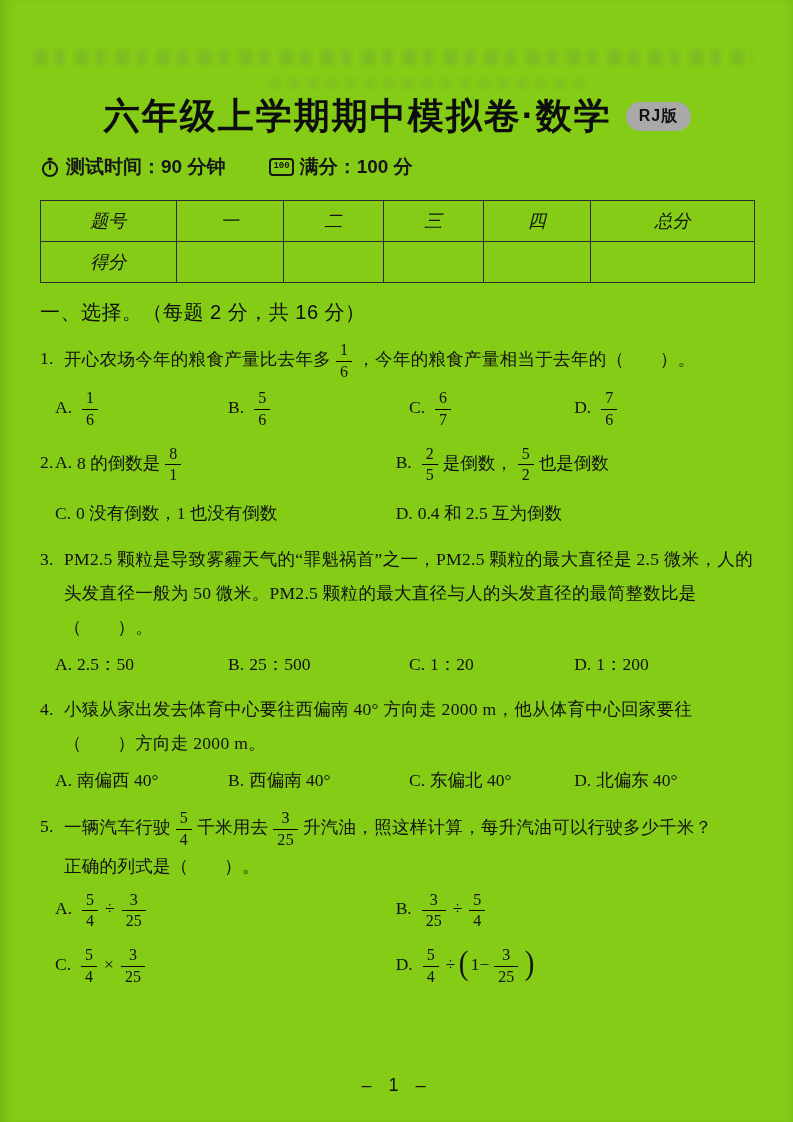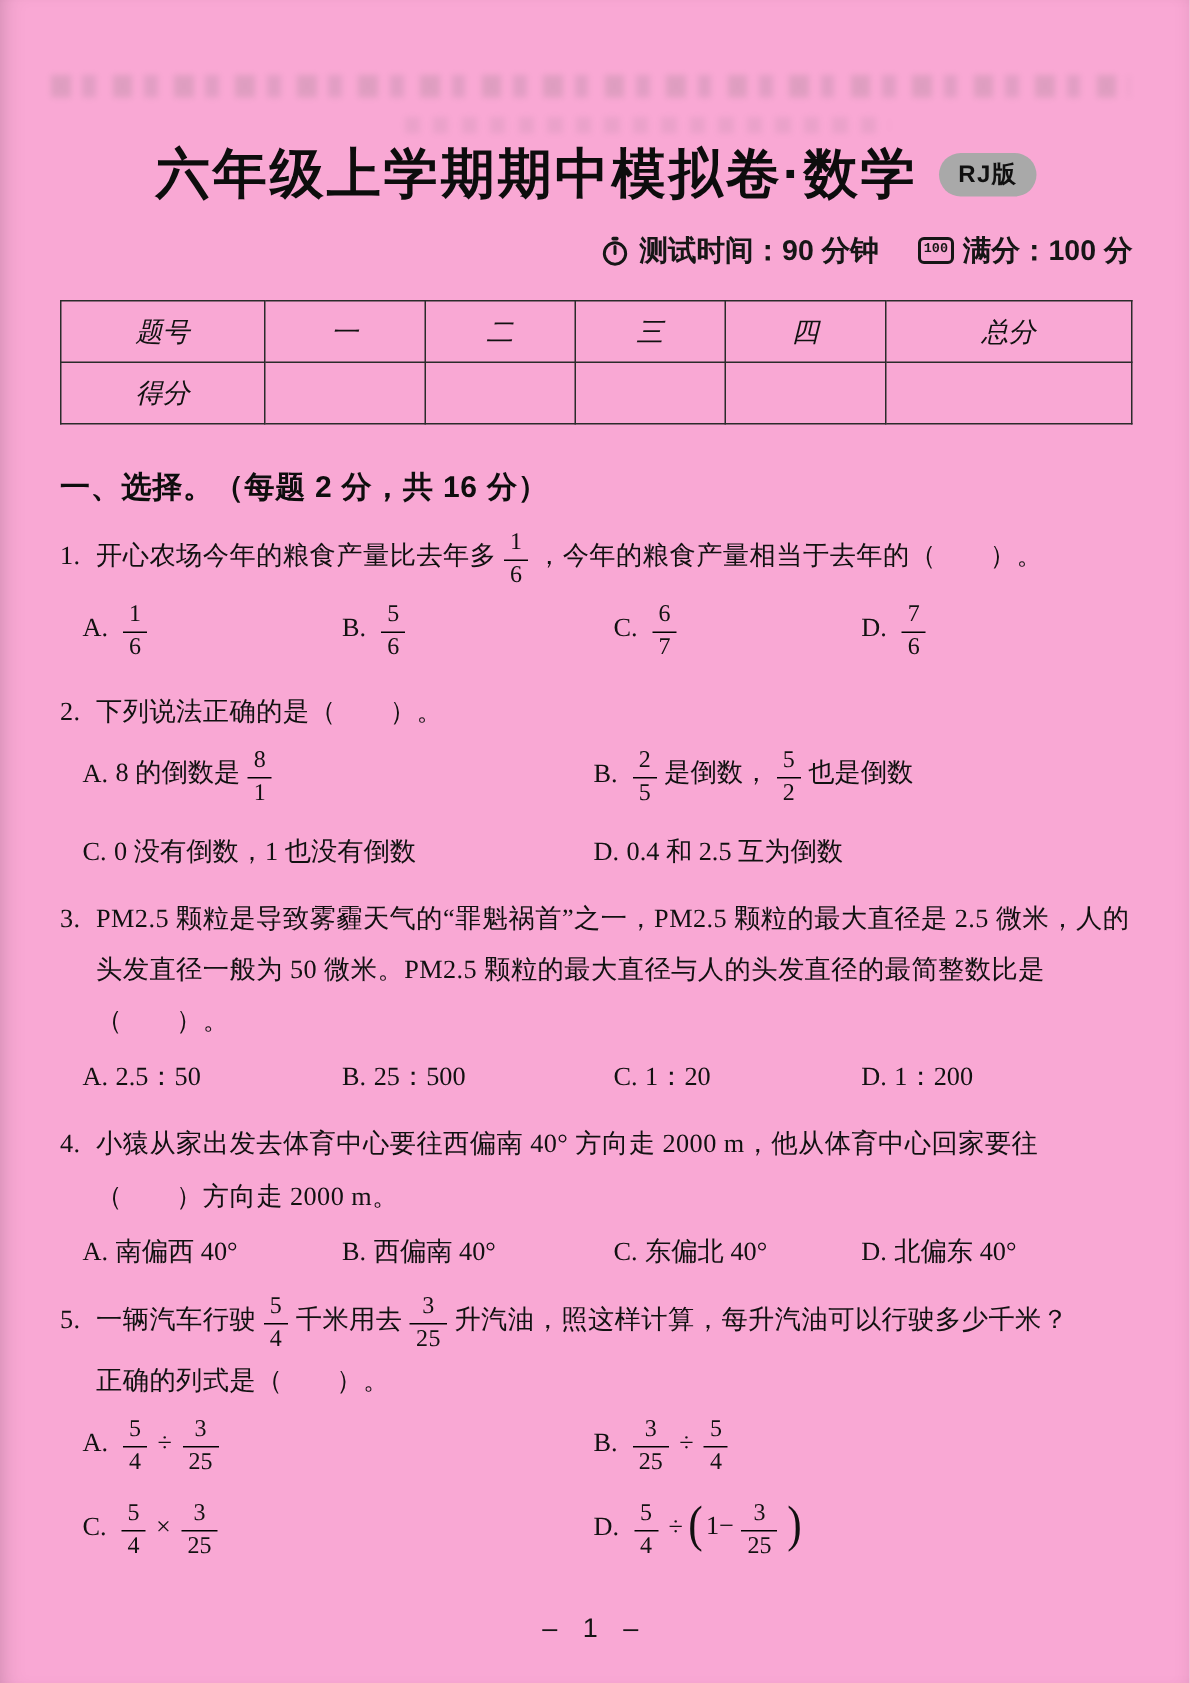--- a/index.html
+++ b/index.html
@@ -5,21 +5,21 @@
   * { margin:0; padding:0; box-sizing:border-box; }
   html,body { width:793px; }
   body {
     background:#f2f1ee;
     font-family:"Liberation Serif","DejaVu Serif",serif;
     color:#111;
   }
   .sheet {
     position:relative;
     width:793px; height:1122px;
-    background:#f9a8d4;
+    background:#84cc16;
     overflow:hidden;
     padding:92px 38px 4px 40px;
     box-shadow:inset 12px 0 18px -14px rgba(0,0,0,.25), inset -8px 0 14px -12px rgba(0,0,0,.15);
   }
   
   .bleed { position:absolute; filter:blur(2px); opacity:.16; pointer-events:none; }
   .bleed.b1 { top:50px; left:34px; right:40px; height:15px;
     background:repeating-linear-gradient(90deg, #5a6a5e 0 13px, transparent 13px 21px, #6a6a72 21px 30px, transparent 30px 41px); }
   .bleed.b2 { top:78px; left:270px; right:200px; height:11px;
     background:repeating-linear-gradient(90deg, #6a6a72 0 10px, transparent 10px 19px); opacity:.10; }
@@ -29,21 +29,21 @@
     font-family:"Liberation Sans","DejaVu Sans",sans-serif;
     font-weight:900; font-size:36px; letter-spacing:2px; color:#0d0d0d;
     white-space:nowrap;
   }
   .edition-badge {
     font-family:"Liberation Sans",sans-serif;
     background:#a9a9a9; color:#101010; font-weight:700; font-size:16px;
     padding:4px 13px; border-radius:16px; letter-spacing:1px; white-space:nowrap;
   }
   .meta-row {
-    margin-top:13px; display:flex; justify-content:flex-end; align-items:center; gap:26px;
+    margin-top:13px; display:flex; justify-content:flex-start; align-items:center; gap:44px;
     font-family:"Liberation Sans","DejaVu Sans",sans-serif;
     font-weight:700; font-size:19px; color:#161616;
   }
   .meta-item { display:flex; align-items:center; gap:6px; }
   .timer-icon svg { display:block; }
   .badge100 {
     display:inline-block; border:2px solid #161616; border-radius:4px;
     font-size:9px; font-weight:700; line-height:1.25; padding:1px 2px;
     font-family:Liberation Mono, monospace;
   }
@@ -57,23 +57,23 @@
     border:1.6px solid #2b2b2b; text-align:center; height:41px; padding:0 4px;
   }
   table.score-table tr td:first-child { width:19%; }
   table.score-table td:nth-child(2) { width:15%; }
   table.score-table td:nth-child(3) { width:14%; }
   table.score-table td:nth-child(4) { width:14%; }
   table.score-table td:nth-child(5) { width:15%; }
   table.score-table td:nth-child(6) { width:23%; }
 
   .section-heading {
-    margin-top:28px;
+    margin-top:16px;
     font-family:"Liberation Sans","DejaVu Sans",sans-serif;
-    font-weight:700; font-size:20px; letter-spacing:.5px; color:#0e0e0e;
+    font-weight:400; font-size:20px; letter-spacing:.5px; color:#0e0e0e;
   }
 
   .questions { margin-top:6px; }
   .question { margin-top:15px; }
   .q-body {
     position:relative; padding-left:24px;
     font-size:17.5px; line-height:1.95; letter-spacing:.3px;
   }
   .q-num { position:absolute; left:0; top:0; }
   .options { padding-left:15px; margin-top:7px; display:grid; row-gap:15px; column-gap:8px;
@@ -157,21 +157,21 @@
       <div class="question">
         <div class="q-body"><span class="q-num">1.</span><span>开心农场今年的粮食产量比去年多</span><span class="frac"><span class="num">1</span><span class="den">6</span></span><span>，今年的粮食产量相当于去年的（　　）。</span></div>
         <div class="options cols4">
           <div class="option"><span class="opt-label">A.</span><span class="frac"><span class="num">1</span><span class="den">6</span></span></div>
           <div class="option"><span class="opt-label">B.</span><span class="frac"><span class="num">5</span><span class="den">6</span></span></div>
           <div class="option"><span class="opt-label">C.</span><span class="frac"><span class="num">6</span><span class="den">7</span></span></div>
           <div class="option"><span class="opt-label">D.</span><span class="frac"><span class="num">7</span><span class="den">6</span></span></div>
         </div>
       </div>
       <div class="question">
-        <div class="q-body"><span class="q-num">2.</span><span>下列说法正确的是（　　）。</span></div>
+        <div class="q-body"><span class="q-num">2.</span></div>
         <div class="options cols2">
           <div class="option"><span class="opt-label">A.</span><span>8 的倒数是</span><span class="frac"><span class="num">8</span><span class="den">1</span></span></div>
           <div class="option"><span class="opt-label">B.</span><span class="frac"><span class="num">2</span><span class="den">5</span></span><span>是倒数，</span><span class="frac"><span class="num">5</span><span class="den">2</span></span><span>也是倒数</span></div>
           <div class="option"><span class="opt-label">C.</span><span>0 没有倒数，1 也没有倒数</span></div>
           <div class="option"><span class="opt-label">D.</span><span>0.4 和 2.5 互为倒数</span></div>
         </div>
       </div>
       <div class="question">
         <div class="q-body"><span class="q-num">3.</span><span>PM2.5 颗粒是导致雾霾天气的“罪魁祸首”之一，PM2.5 颗粒的最大直径是 2.5 微米，人的头发直径一般为 50 微米。PM2.5 颗粒的最大直径与人的头发直径的最简整数比是（　　）。</span></div>
         <div class="options cols4">

